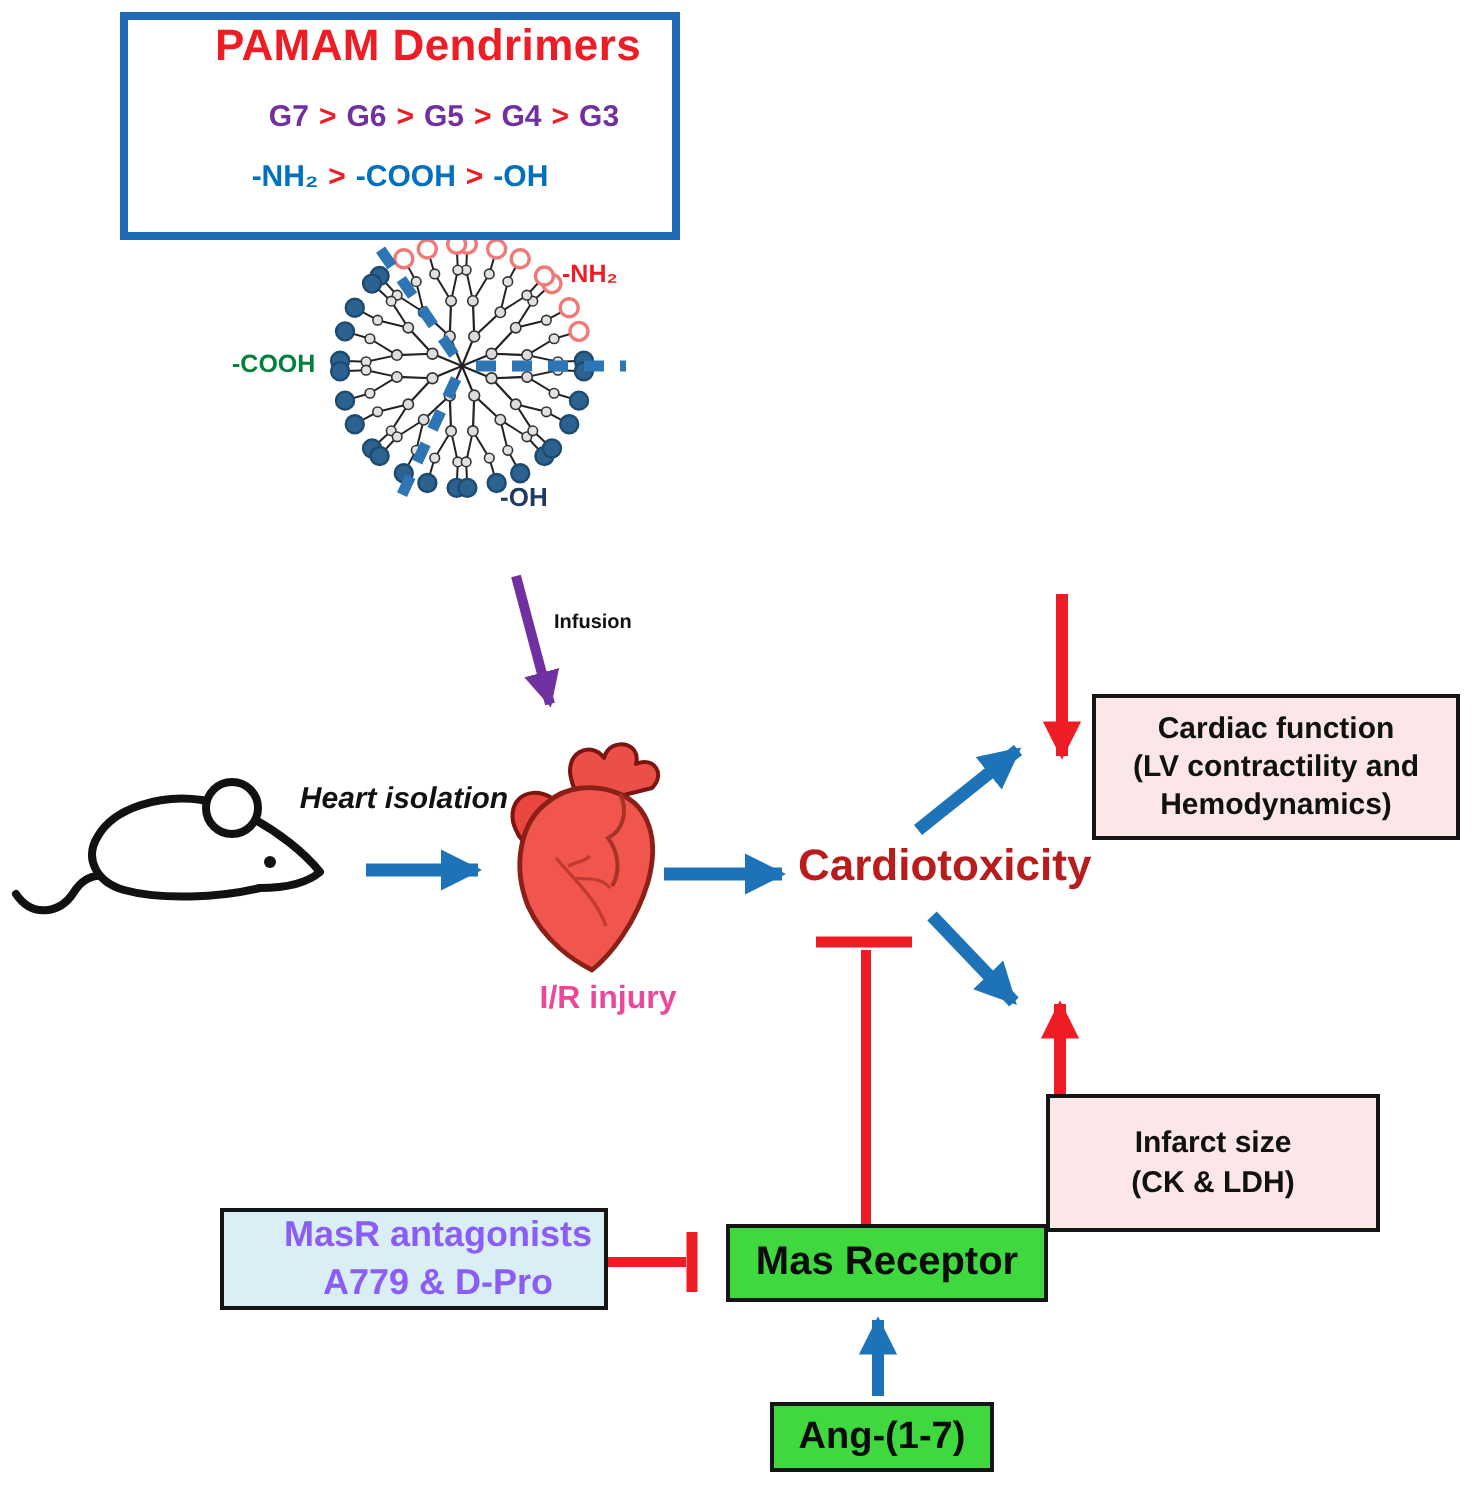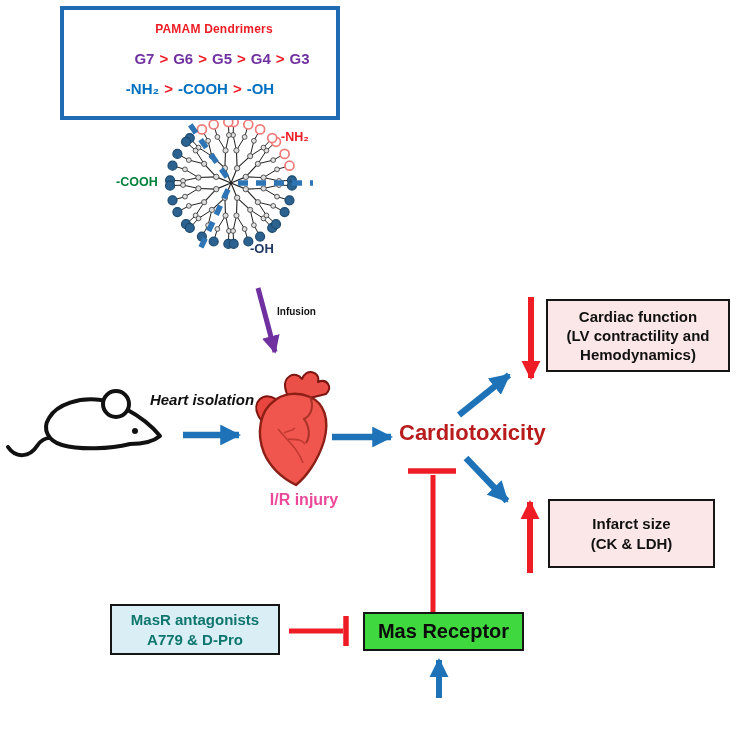--- a/index.html
+++ b/index.html
@@ -2,45 +2,45 @@
 <html><head>
 <meta charset="utf-8">
 <style>
   html,body{margin:0;padding:0;background:#fff;}
   #canvas{position:relative;width:737px;height:746px;background:#ffffff;overflow:hidden;
           font-family:"Liberation Sans",sans-serif;font-weight:bold;}
   .abs{position:absolute;}
   
   #pamam-box{left:60px;top:6px;width:272px;height:106px;border:4px solid #1f6cb5;
              background:#fff;text-align:center;z-index:2;}
-  #pamam-title{margin-top:12px;font-size:12px;color:#ee1c25;letter-spacing:.2px;padding-left:28px;}
+  #pamam-title{margin-top:0;font-size:22px;color:#ee1c25;letter-spacing:.2px;padding-left:28px;}
   .gen-line{margin-top:14px;font-size:15px;padding-left:44px;}
   .gen{color:#7030a0;}
   .sep{color:#ee1c25;margin:0 5px;}
   .surf-line{margin-top:13px;font-size:15px;}
   .surf{color:#0070c0;}
   
   .den-label{font-size:12.5px;z-index:3;}
   #label-amine{left:281px;top:130px;color:#ee1c25;}
   #label-carboxyl{left:116px;top:175px;color:#00813c;}
   #label-hydroxyl{left:250px;top:241px;color:#203864;font-size:13px;}
   
   #infusion-label{left:277px;top:306px;font-size:10px;color:#111;}
   #heart-isolation-label{left:146px;top:391px;width:112px;text-align:center;font-size:15px;color:#111;font-style:italic;}
   #rat-label{left:27px;top:474px;width:165px;text-align:center;font-size:16px;color:#111;}
   #ir-label{left:254px;top:491px;width:100px;text-align:center;font-size:16px;color:#ec4899;}
   #cardiotoxicity-label{left:399px;top:420px;width:146px;text-align:center;font-size:22px;color:#b91c1c;z-index:2;}
   
   .outcome-box{background:#fbe7e7;border:2px solid #151515;text-align:center;color:#111;
-               font-size:15px;line-height:1.27;display:flex;flex-direction:column;justify-content:center;z-index:2;}
+               font-size:15px;line-height:1.27;display:flex;flex-direction:column;justify-content:center;z-index:2;margin-top:48px;}
   #cardiac-function-box{left:546px;top:299px;width:180px;height:69px;}
-  #infarct-box{left:548px;top:499px;width:163px;height:65px;}
+  #infarct-box{left:523px;top:499px;width:163px;height:65px;}
   
   #antagonists-box{left:110px;top:604px;width:166px;height:47px;background:#daeef6;border:2px solid #151515;
-                   text-align:center;color:#0f766e;font-size:15px;line-height:1.3;display:flex;flex-direction:column;justify-content:center;z-index:2;}
+                   text-align:center;color:#8b5cf6;font-size:18px;line-height:1.3;display:flex;flex-direction:column;justify-content:center;z-index:2;padding-left:24px;}
   .green-box{background:#3fd83f;border:2.5px solid #151515;text-align:center;color:#0b0b0b;
              display:flex;align-items:center;justify-content:center;z-index:2;}
   #mas-receptor-box{left:363px;top:612px;width:157px;height:35px;font-size:20px;}
   #ang-box{left:385px;top:701px;width:108px;height:31px;font-size:19px;}
   svg{display:block;}
   #arrows-overlay{left:0;top:0;z-index:1;pointer-events:none;}
 </style>
 </head>
 <body>
 
@@ -319,14 +319,17 @@
     <div>(CK &amp; LDH)</div>
   </div>
 
   <div class="abs" id="antagonists-box">
     <div>MasR antagonists</div>
     <div>A779 &amp; D-Pro</div>
   </div>
   <div class="abs green-box" id="mas-receptor-box">
     <span>Mas Receptor</span>
   </div>
+  <div class="abs green-box" id="ang-box">
+    <span>Ang-(1-7)</span>
+  </div>
 
 </div>
 
 </body></html>

